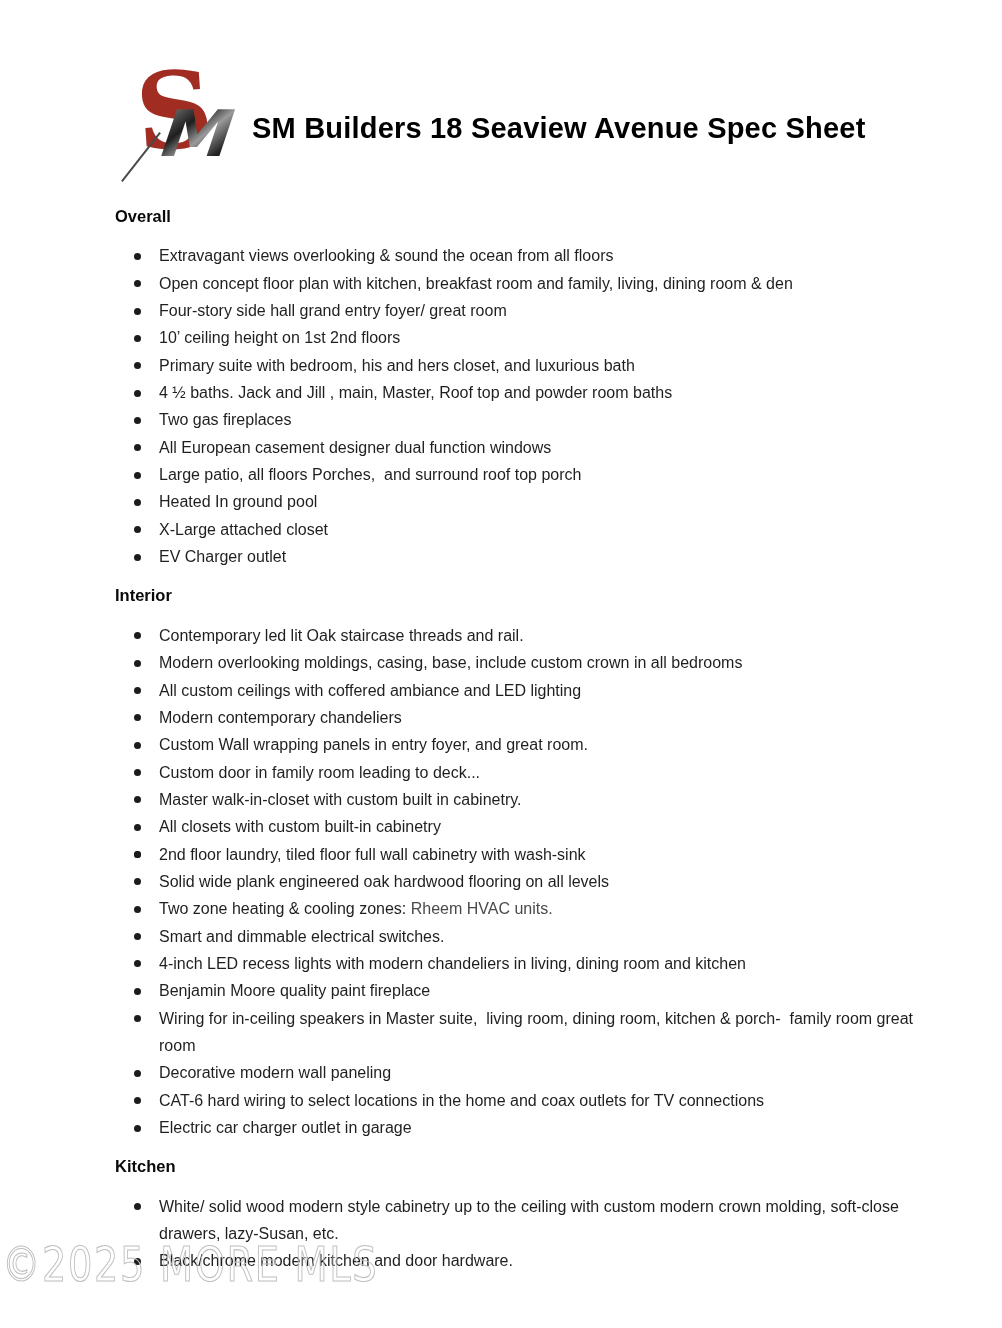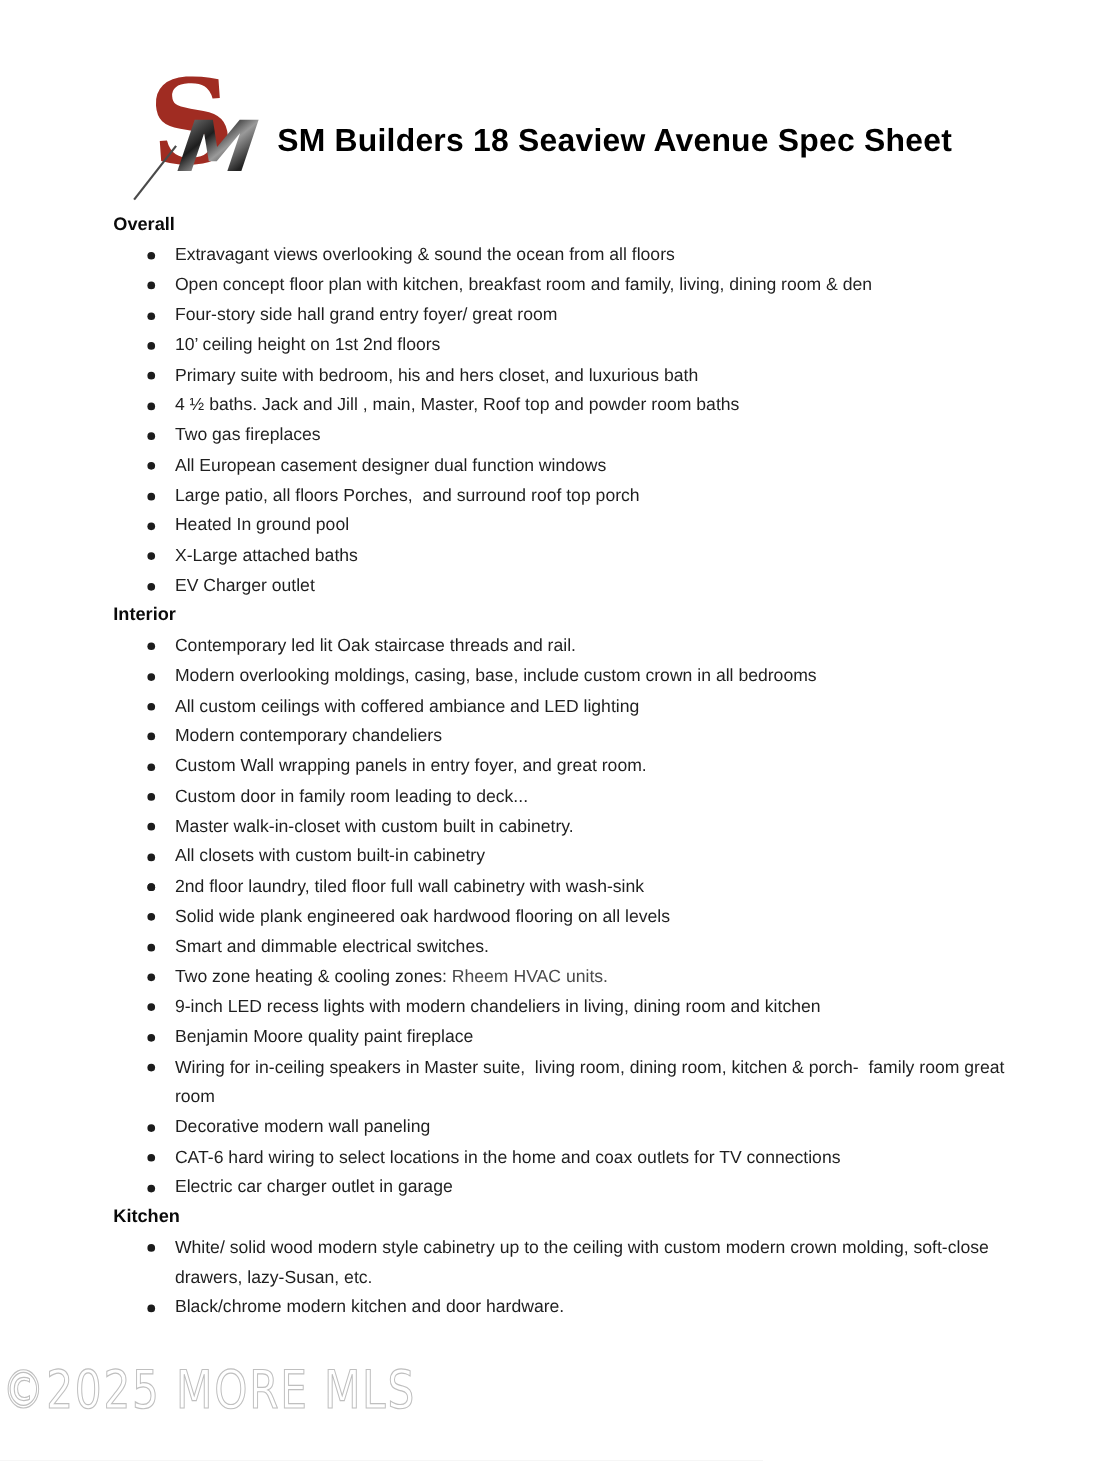--- a/index.html
+++ b/index.html
@@ -42,21 +42,21 @@
     margin-left:16px;
     font-size:29px;font-weight:bold;color:#000000;
     letter-spacing:0.2px;white-space:nowrap;
   }
 
   
   .content{
     position:absolute;left:103px;top:191px;width:832px;
   }
   .section-title{
-    margin:0;font-size:16.5px;font-weight:bold;color:#0a0a0a;
+    margin:12px;font-size:16.5px;font-weight:bold;color:#0a0a0a;
     line-height:27.34px;
   }
   ul.spec-list{
     margin:0;padding:0 0 0 30px;list-style:none;
   }
   ul.spec-list li{
     position:relative;padding-left:26px;
     font-size:16px;line-height:27.34px;color:#1f1f1f;
   }
   .bullet{
@@ -122,21 +122,21 @@
           <li>
           <span class="bullet"></span><span class="li-text">All European casement designer dual function windows</span><span class="li-suffix"></span>
         </li>
           <li>
           <span class="bullet"></span><span class="li-text">Large patio, all floors Porches,  and surround roof top porch</span><span class="li-suffix"></span>
         </li>
           <li>
           <span class="bullet"></span><span class="li-text">Heated In ground pool</span><span class="li-suffix"></span>
         </li>
           <li>
-          <span class="bullet"></span><span class="li-text">X-Large attached baths</span><span class="li-suffix"></span>
+          <span class="bullet"></span><span class="li-text">X-Large attached closet</span><span class="li-suffix"></span>
         </li>
           <li>
           <span class="bullet"></span><span class="li-text">EV Charger outlet</span><span class="li-suffix"></span>
         </li>
         </ul>
     </section>
 
     <section>
       <h2 class="section-title">Interior</h2>
       <ul class="spec-list">
@@ -167,27 +167,27 @@
           <li>
           <span class="bullet"></span><span class="li-suffix"></span>
         </li>
           <li>
           <span class="bullet"></span><span class="li-text">2nd floor laundry, tiled floor full wall cabinetry with wash-sink</span><span class="li-suffix"></span>
         </li>
           <li>
           <span class="bullet"></span><span class="li-text">Solid wide plank engineered oak hardwood flooring on all levels</span><span class="li-suffix"></span>
         </li>
           <li>
+          <span class="bullet"></span><span class="li-text">Two zone heating &amp; cooling zones: </span><span class="li-suffix">Rheem HVAC units.</span>
+        </li>
+          <li>
           <span class="bullet"></span><span class="li-text">Smart and dimmable electrical switches.</span><span class="li-suffix"></span>
         </li>
           <li>
-          <span class="bullet"></span><span class="li-text">Two zone heating &amp; cooling zones: </span><span class="li-suffix">Rheem HVAC units.</span>
-        </li>
-          <li>
-          <span class="bullet"></span><span class="li-text">9-inch LED recess lights with modern chandeliers in living, dining room and kitchen</span><span class="li-suffix"></span>
+          <span class="bullet"></span><span class="li-text">4-inch LED recess lights with modern chandeliers in living, dining room and kitchen</span><span class="li-suffix"></span>
         </li>
           <li>
           <span class="bullet"></span><span class="li-text">Benjamin Moore quality paint fireplace</span><span class="li-suffix"></span>
         </li>
           <li>
           <span class="bullet"></span><span class="li-text">Wiring for in-ceiling speakers in Master suite,  living room, dining room, kitchen &amp; porch-  family room great room</span><span class="li-suffix"></span>
         </li>
           <li>
           <span class="bullet"></span><span class="li-text">Decorative modern wall paneling</span><span class="li-suffix"></span>
         </li>

